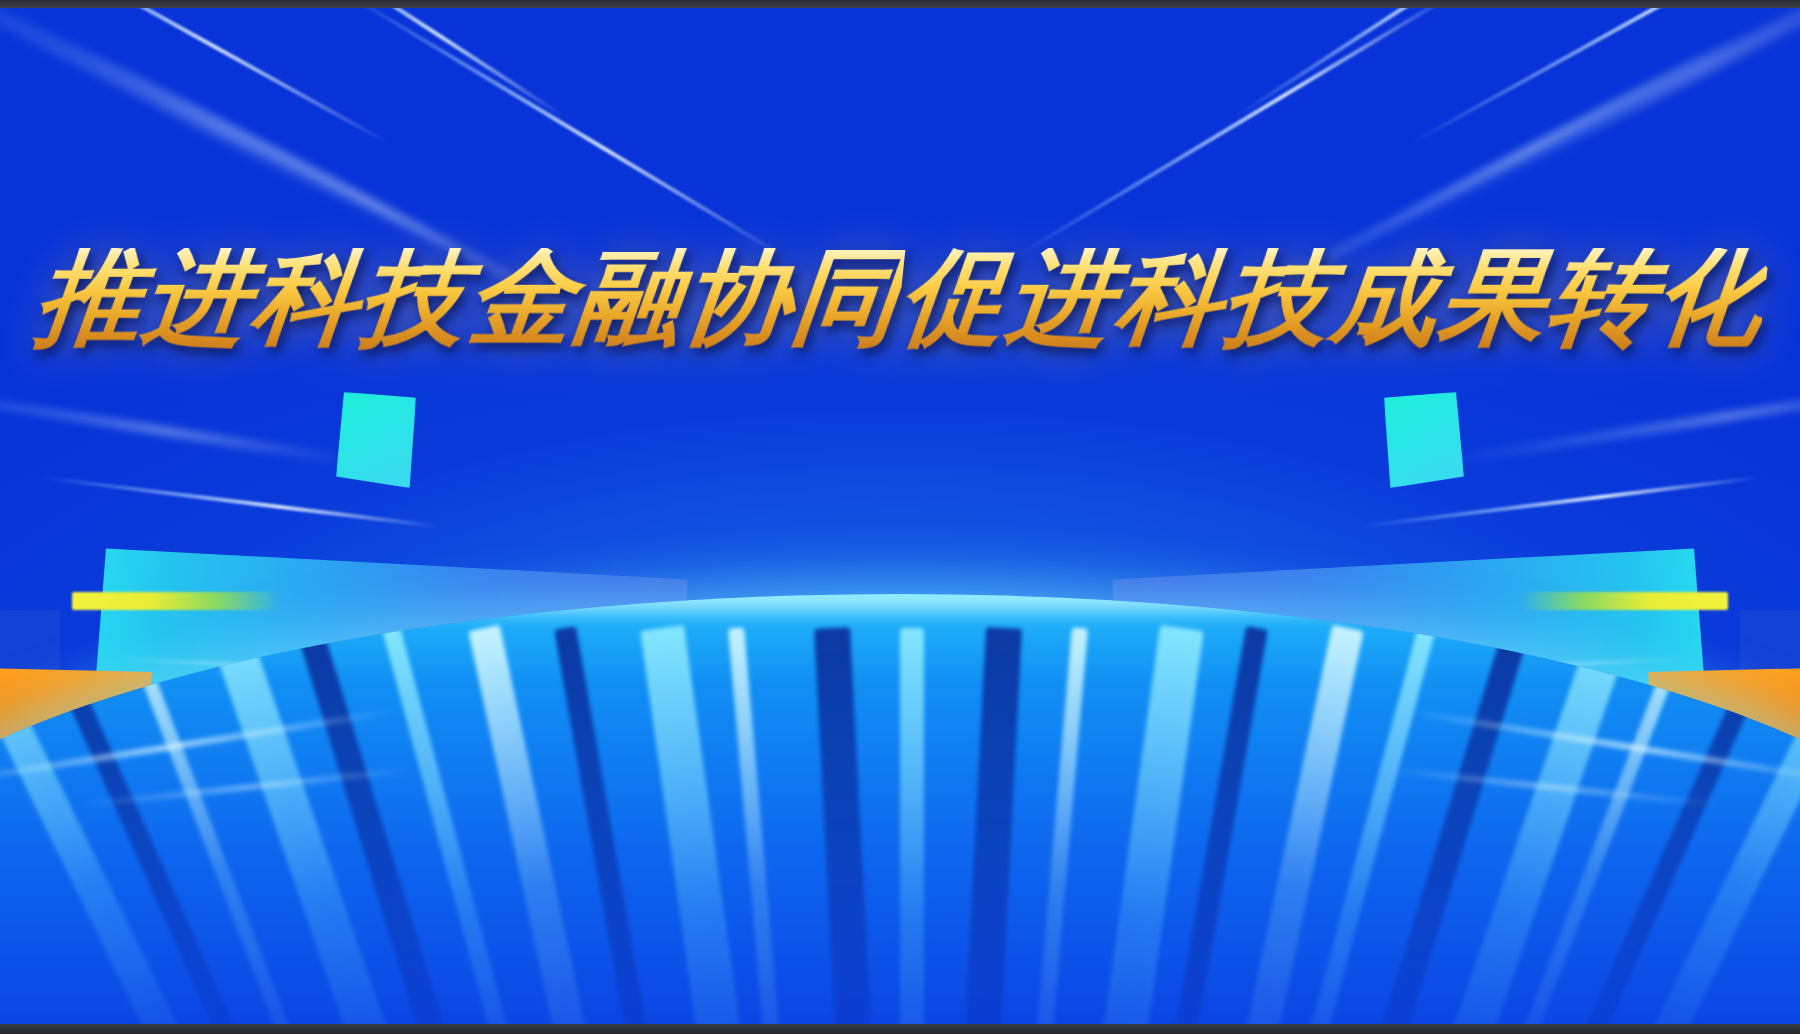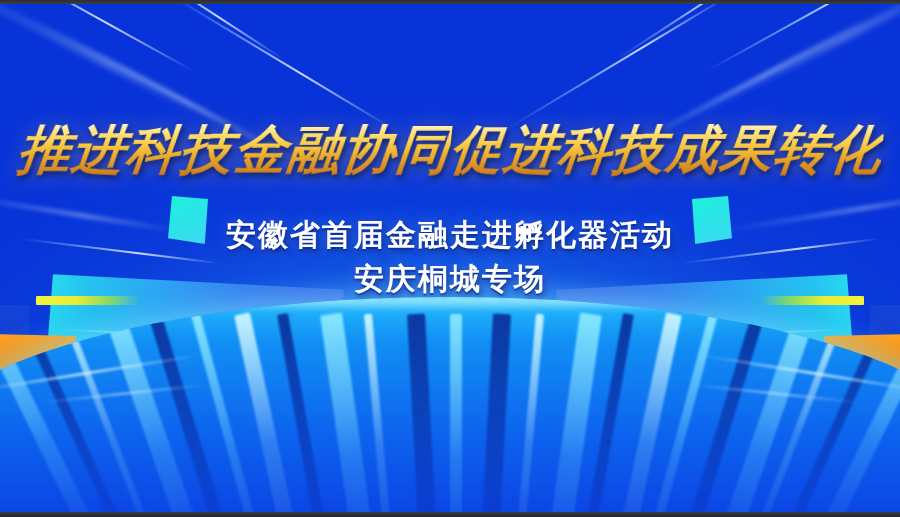--- a/index.html
+++ b/index.html
@@ -339,20 +339,16 @@
 
   <div class="wisp" style="left:-30px;  top:372px; transform:rotate(-9deg);"></div>
   <div class="wisp" style="right:-30px; top:372px; transform:rotate(9deg);"></div>
   <div class="wisp" style="left:40px;  top:392px; width:170px; transform:rotate(-6deg); opacity:.6;"></div>
   <div class="wisp" style="right:40px; top:392px; width:170px; transform:rotate(6deg); opacity:.6;"></div>
 
   <div class="headline-wrap">
     <span class="headline">推进科技金融协同</span><span class="gap"></span><span class="headline">促进科技成果转化</span>
   </div>
 
-  <div class="sub-wrap">
-    <span class="sub1">安徽省首届金融走进孵化器活动</span>
-    <span class="sub2">安庆桐城专场</span>
-  </div>
 
   <div class="bar-top"></div>
   <div class="bar-bottom"></div>
 </div>
 
 </body></html>

